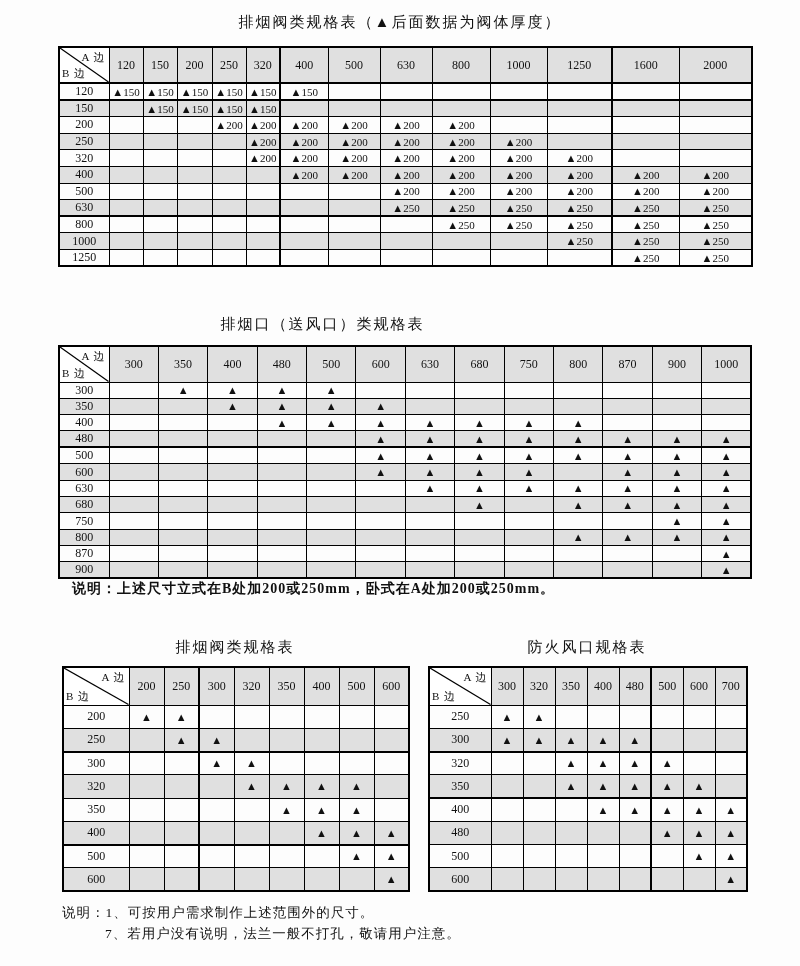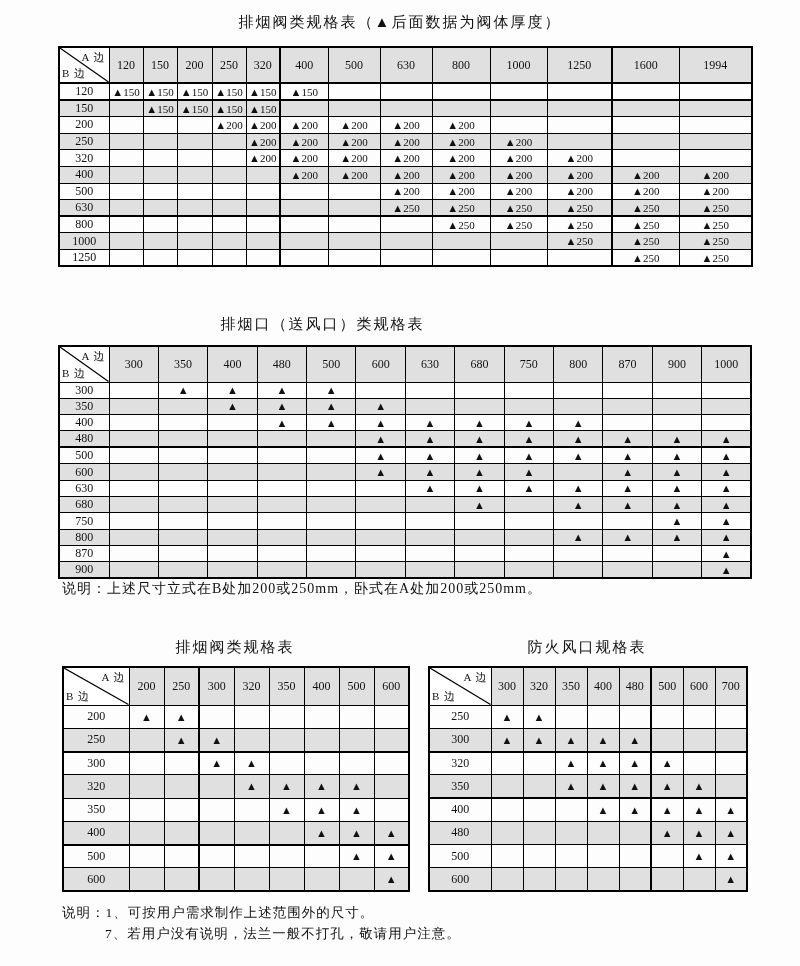--- a/index.html
+++ b/index.html
@@ -74,21 +74,21 @@
           <th>200</th>
           <th>250</th>
           <th class="thick-r">320</th>
           <th>400</th>
           <th>500</th>
           <th>630</th>
           <th>800</th>
           <th>1000</th>
           <th class="thick-r">1250</th>
           <th>1600</th>
-          <th>1994</th>
+          <th>2000</th>
         </tr>
       </thead>
       <tbody>
         <tr class="thick-b" style="height: 16.62px;">
           <th>120</th>
           <td>▲150</td>
           <td>▲150</td>
           <td>▲150</td>
           <td>▲150</td>
           <td class="thick-r">▲150</td>
@@ -499,21 +499,21 @@
           <td></td>
           <td></td>
           <td></td>
           <td></td>
           <td>▲</td>
         </tr>
       </tbody>
     </table>
   </div>
 
-<div class="note" style="left:62px;top:580px;">说明：上述尺寸立式在B处加200或250mm，卧式在A处加200或250mm。</div>
+<div class="note" style="left:72px;top:580px;font-weight:bold;">说明：上述尺寸立式在B处加200或250mm，卧式在A处加200或250mm。</div>
 
 <div class="title" style="top:638px;left:62px;width:346px;">排烟阀类规格表</div>
 
 <div class="title" style="top:638px;left:428px;width:318px;">防火风口规格表</div>
 
 <div class="tbl-wrap" style="left:62px;top:666px;">
     <table class="spec" style="width: 346px;">
       <colgroup>
         <col style="width: 66px;">
         <col style="width: 35px;">

